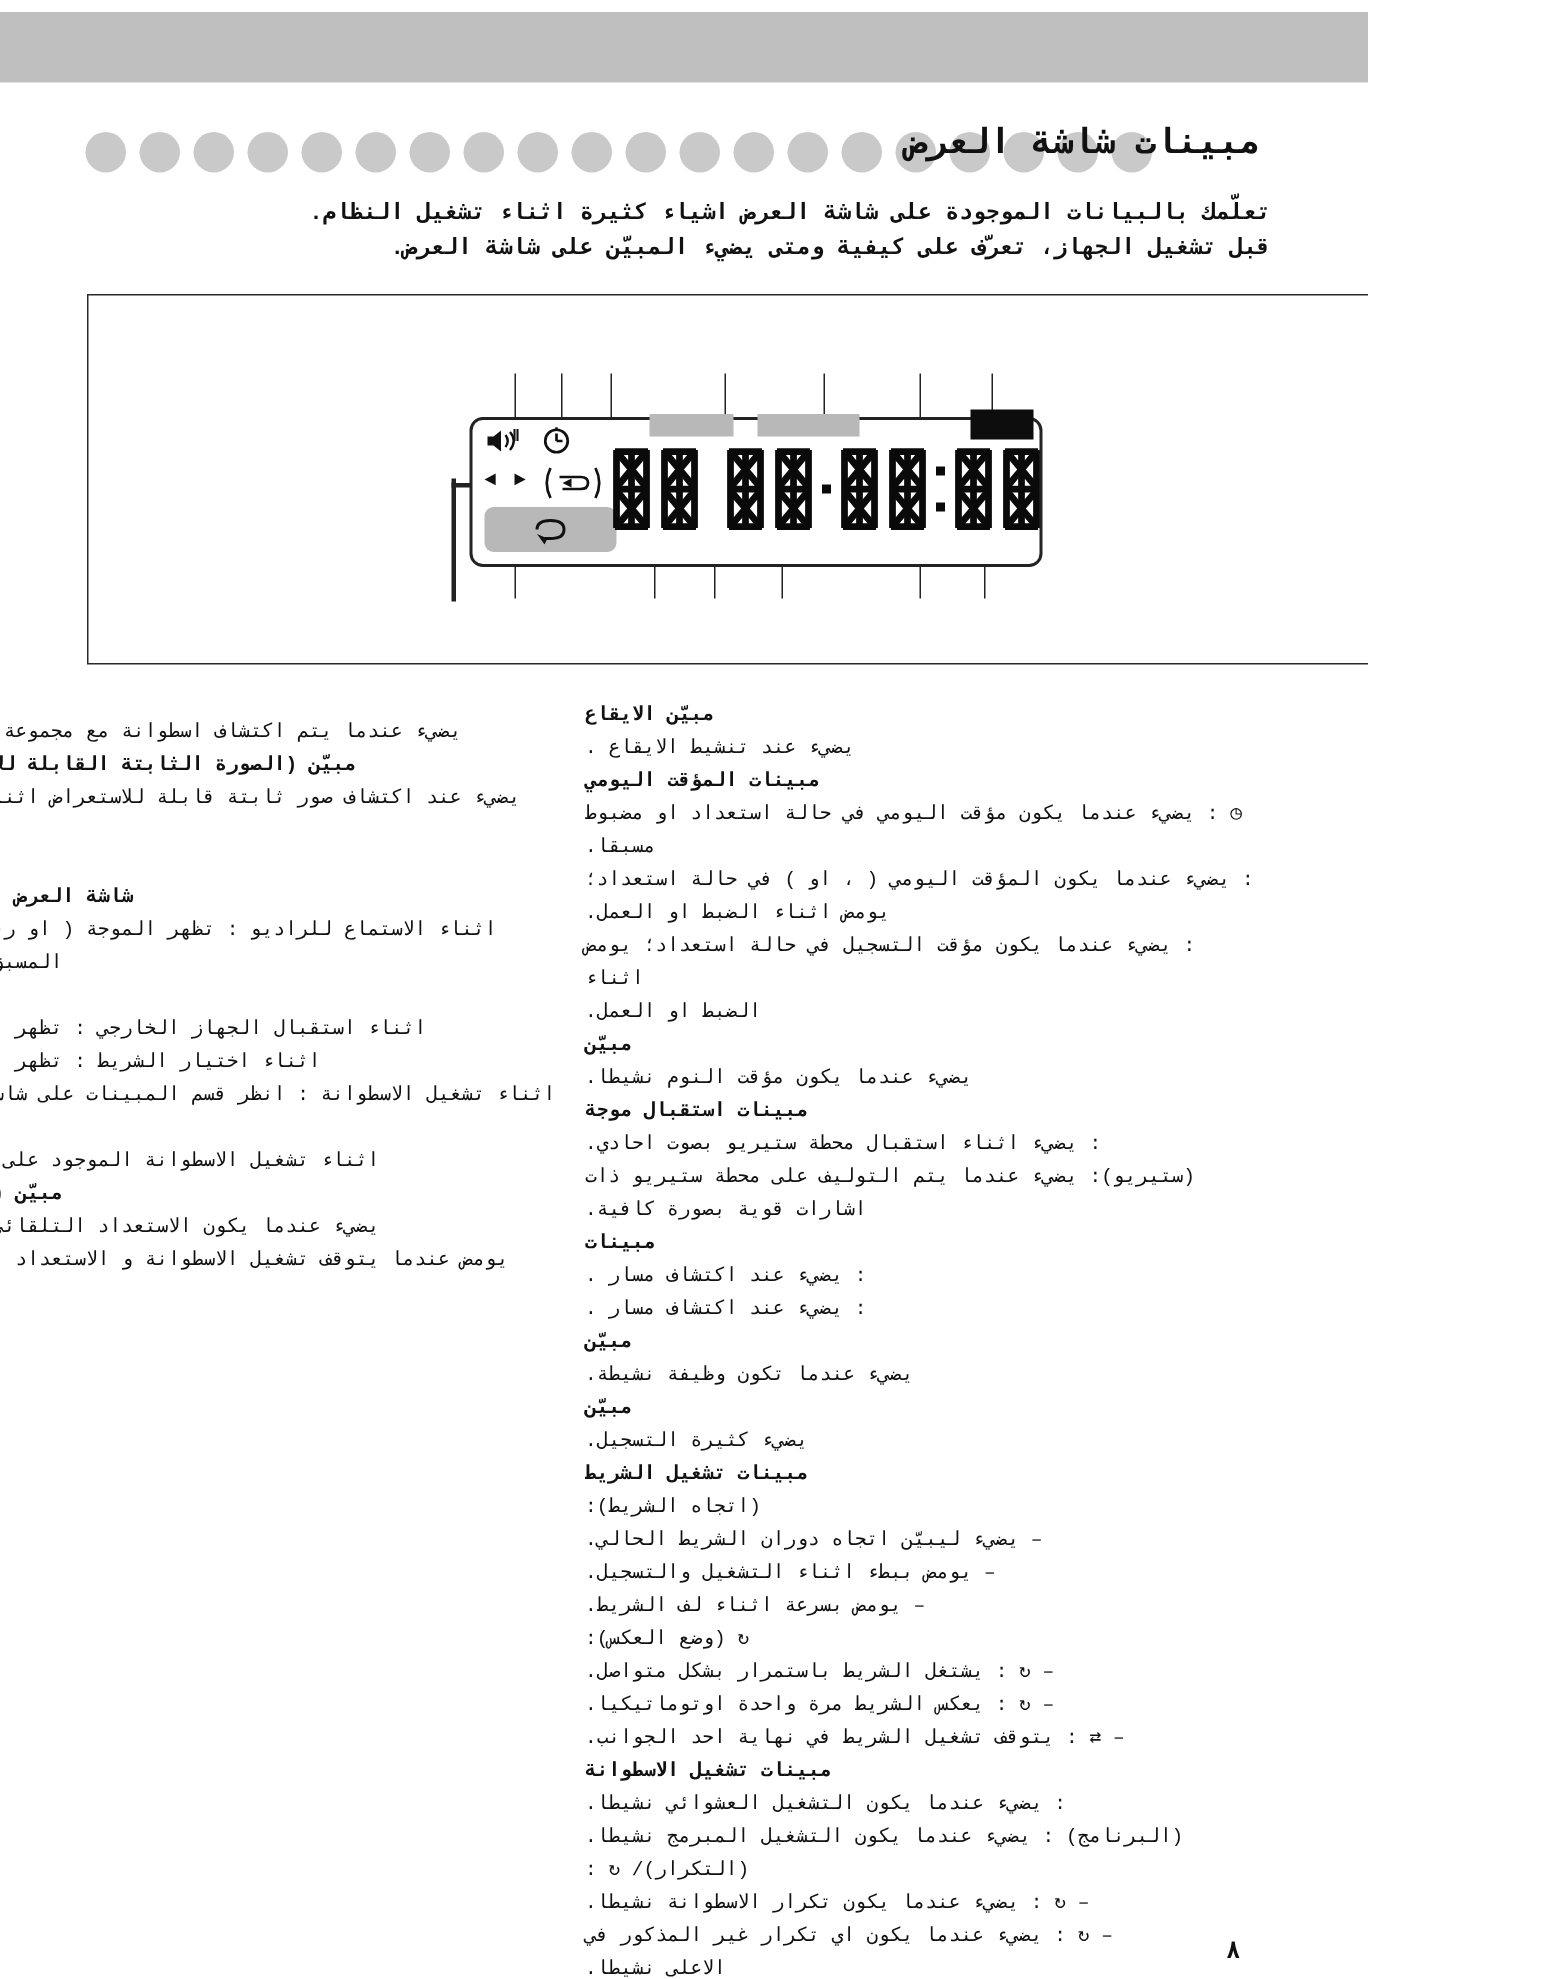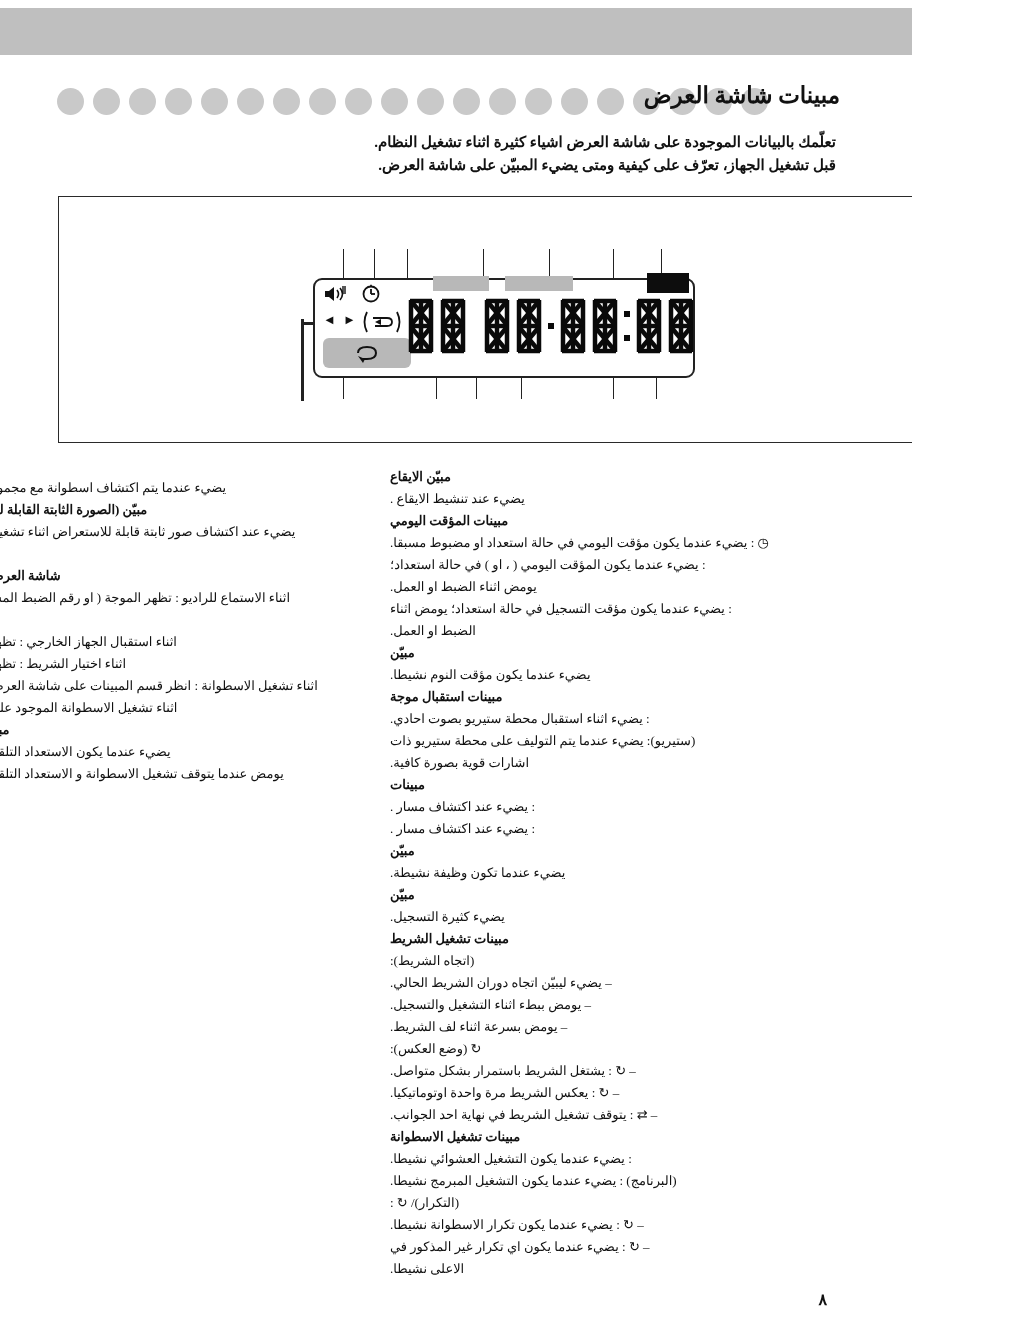--- a/index.html
+++ b/index.html
@@ -1,22 +1,22 @@
 <!DOCTYPE html>
 <html lang="ar"><head>
 <meta charset="utf-8">
 <style>
   html,body{margin:0;padding:0;background:#fff;}
   #page{position:relative;width:912px;height:1319px;background:#ffffff;overflow:hidden;
-        font-family:Liberation Serif, serif;color:#111;}
+        font-family:Liberation Mono, monospace;color:#111;}
   .topbar{position:absolute;left:0;top:8px;width:958px;height:47px;background:#bfbfbf;}
   .dots{position:absolute;left:57px;top:88px;display:flex;gap:9px;}
   .dot{width:27px;height:27px;border-radius:50%;background:#c9c9c9;}
   .page-title{position:absolute;right:72px;top:82px;direction:rtl;font-size:23px;font-weight:bold;}
-  .intro{position:absolute;right:76px;top:131px;direction:rtl;
+  .intro{position:absolute;right:65px;top:131px;direction:rtl;
          font-size:15px;font-weight:bold;line-height:23px;}
   .lang-tab{position:absolute;left:978px;top:176px;width:52px;height:168px;background:#0a0a0a;
             display:flex;align-items:center;justify-content:center;}
   .lang-tab span{color:#fff;font-size:17px;transform:rotate(90deg);white-space:nowrap;letter-spacing:1px;}
   .diagram-box{position:absolute;left:58px;top:196px;width:886px;height:245px;border:1px solid #2a2a2a;}
   .display-panel{position:absolute;left:254px;top:81px;width:378px;height:96px;
                  border:2px solid #222;border-radius:9px;background:#fff;}
   .callout-v{position:absolute;width:1px;background:#222;}
   .elbow-v{position:absolute;width:3px;background:#222;}
   .elbow-h{position:absolute;height:3px;background:#222;}

